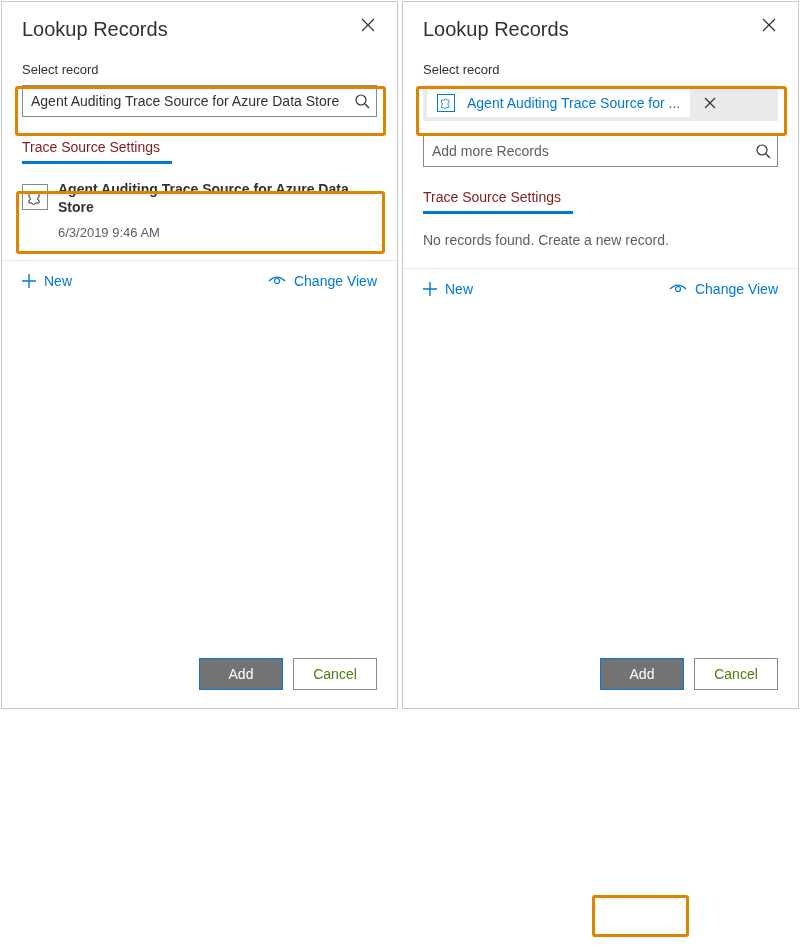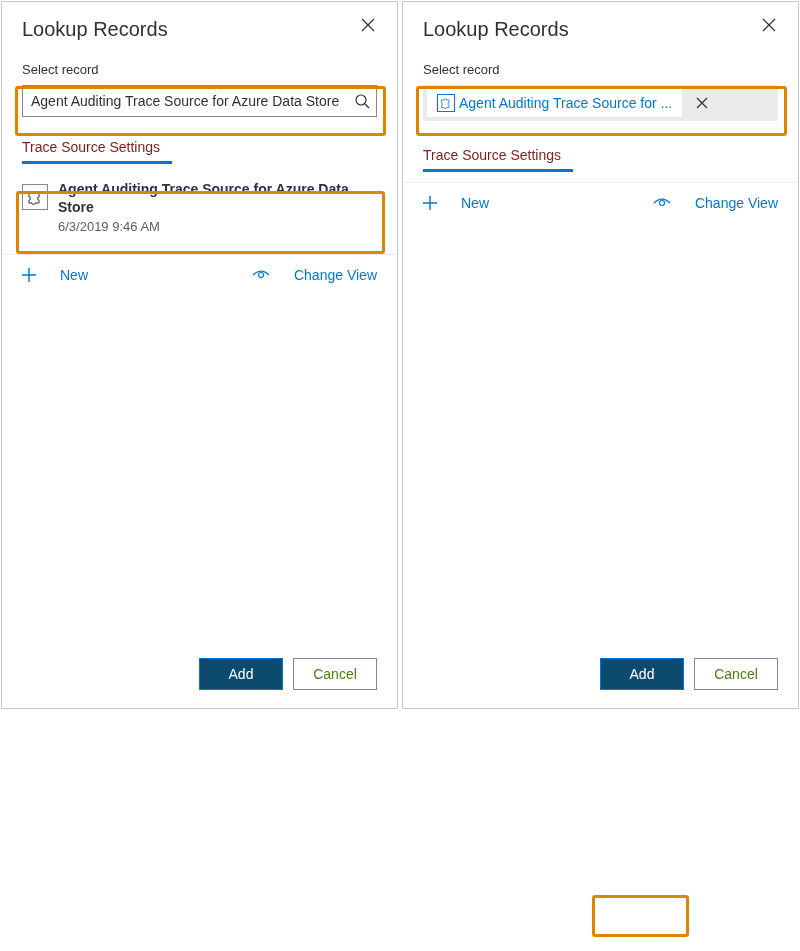--- a/index.html
+++ b/index.html
@@ -62,51 +62,51 @@
     display:flex; align-items:flex-start; gap:10px; padding:12px 4px 12px 0;
     cursor:pointer;
   }
   .puzzle {
     width:26px; height:26px; border:1px solid #8a8886; flex:0 0 26px;
     display:flex; align-items:center; justify-content:center; margin-top:4px;
   }
   .puzzle svg { width:16px; height:16px; }
   .r-text { font-size:14px; line-height:18px; }
   .r-title { font-weight:600; color:#323130; }
-  .r-date { color:#605e5c; margin-top:2px; font-size:13px; }
+  .r-date { color:#605e5c; margin-top:8px; font-size:13px; }
   .sep { height:1px; background:#edebe9; margin: 6px 0; }
   .actions {
     display:flex; align-items:center; justify-content:space-between;
     padding: 6px 20px;
   }
   .linkbtn {
-    display:flex; align-items:center; gap:24px; color:#0078d4;
+    display:flex; align-items:center; gap:8px; color:#0078d4;
     font-size:14px; cursor:pointer;
   }
   .plus { width:14px; height:14px; }
   .eye { width:18px; height:12px; }
   .nores { font-size:14px; color:#605e5c; padding: 14px 20px; }
   .footer {
     margin-top:auto; padding: 14px 20px 18px 20px;
     display:flex; justify-content:flex-end; gap:10px;
   }
   .btn {
     height:32px; min-width:84px; font-size:14px; font-family:inherit;
     border:1px solid #8a8886; background:#fff; color:#4d7c0f; cursor:pointer;
   }
-  .btn.primary { background:#0c4a6e; border-color:#0078d4; color:#fff; }
+  .btn.primary { background:#737373; border-color:#0078d4; color:#fff; }
 
   
   .chip-row {
     margin: 0 20px 14px 20px;
     display:flex; align-items:center; background:#eaeaea;
     height:36px;
   }
   .chip {
-    display:flex; align-items:center; gap:4px;
+    display:flex; align-items:center; gap:12px;
     background:#fff; height:28px; padding:0 10px; margin-left:4px;
     font-size:14px; color:#0078d4;
   }
   .chip .mini-puzzle {
     width:18px; height:18px; border:1px solid #0078d4;
     display:flex; align-items:center; justify-content:center;
   }
   .chip .mini-puzzle svg { width:12px; height:12px; stroke:#0078d4; }
   .chip-x {
     width:28px; height:28px; margin-left:6px;
@@ -212,26 +212,38 @@
         </span>
         <span>Agent Auditing Trace Source for ...</span>
       </div>
       <div class="chip-x">
         <svg viewBox="0 0 12 12">
             <path d="M1 1 L11 11 M11 1 L1 11" stroke="#323130" stroke-width="1.2"></path>
           </svg>
       </div>
     </div>
 
+    <div class="searchwrap">
+      <div class="searchbox">
+        <input type="text" placeholder="Add more Records" style="">
+        <span class="mag">
+          <svg viewBox="0 0 16 16">
+              <circle cx="7" cy="7" r="5" stroke="#323130" stroke-width="1.2" fill="none"></circle>
+              <path d="M11 11 L15 15" stroke="#323130" stroke-width="1.2"></path>
+            </svg>
+        </span>
+      </div>
+    </div>
 
     <div class="section">
       <div class="sec-title">Trace Source Settings</div>
       <div class="short-underline"></div>
     </div>
 
+    <div class="nores">No records found. Create a new record.</div>
 
     <div class="sep"></div>
 
     <div class="actions">
       <div class="linkbtn">
         <svg class="plus" viewBox="0 0 14 14">
             <path d="M7 0 V14 M0 7 H14" stroke="#0078d4" stroke-width="1.4"></path>
           </svg>
         <span>New</span>
       </div>

